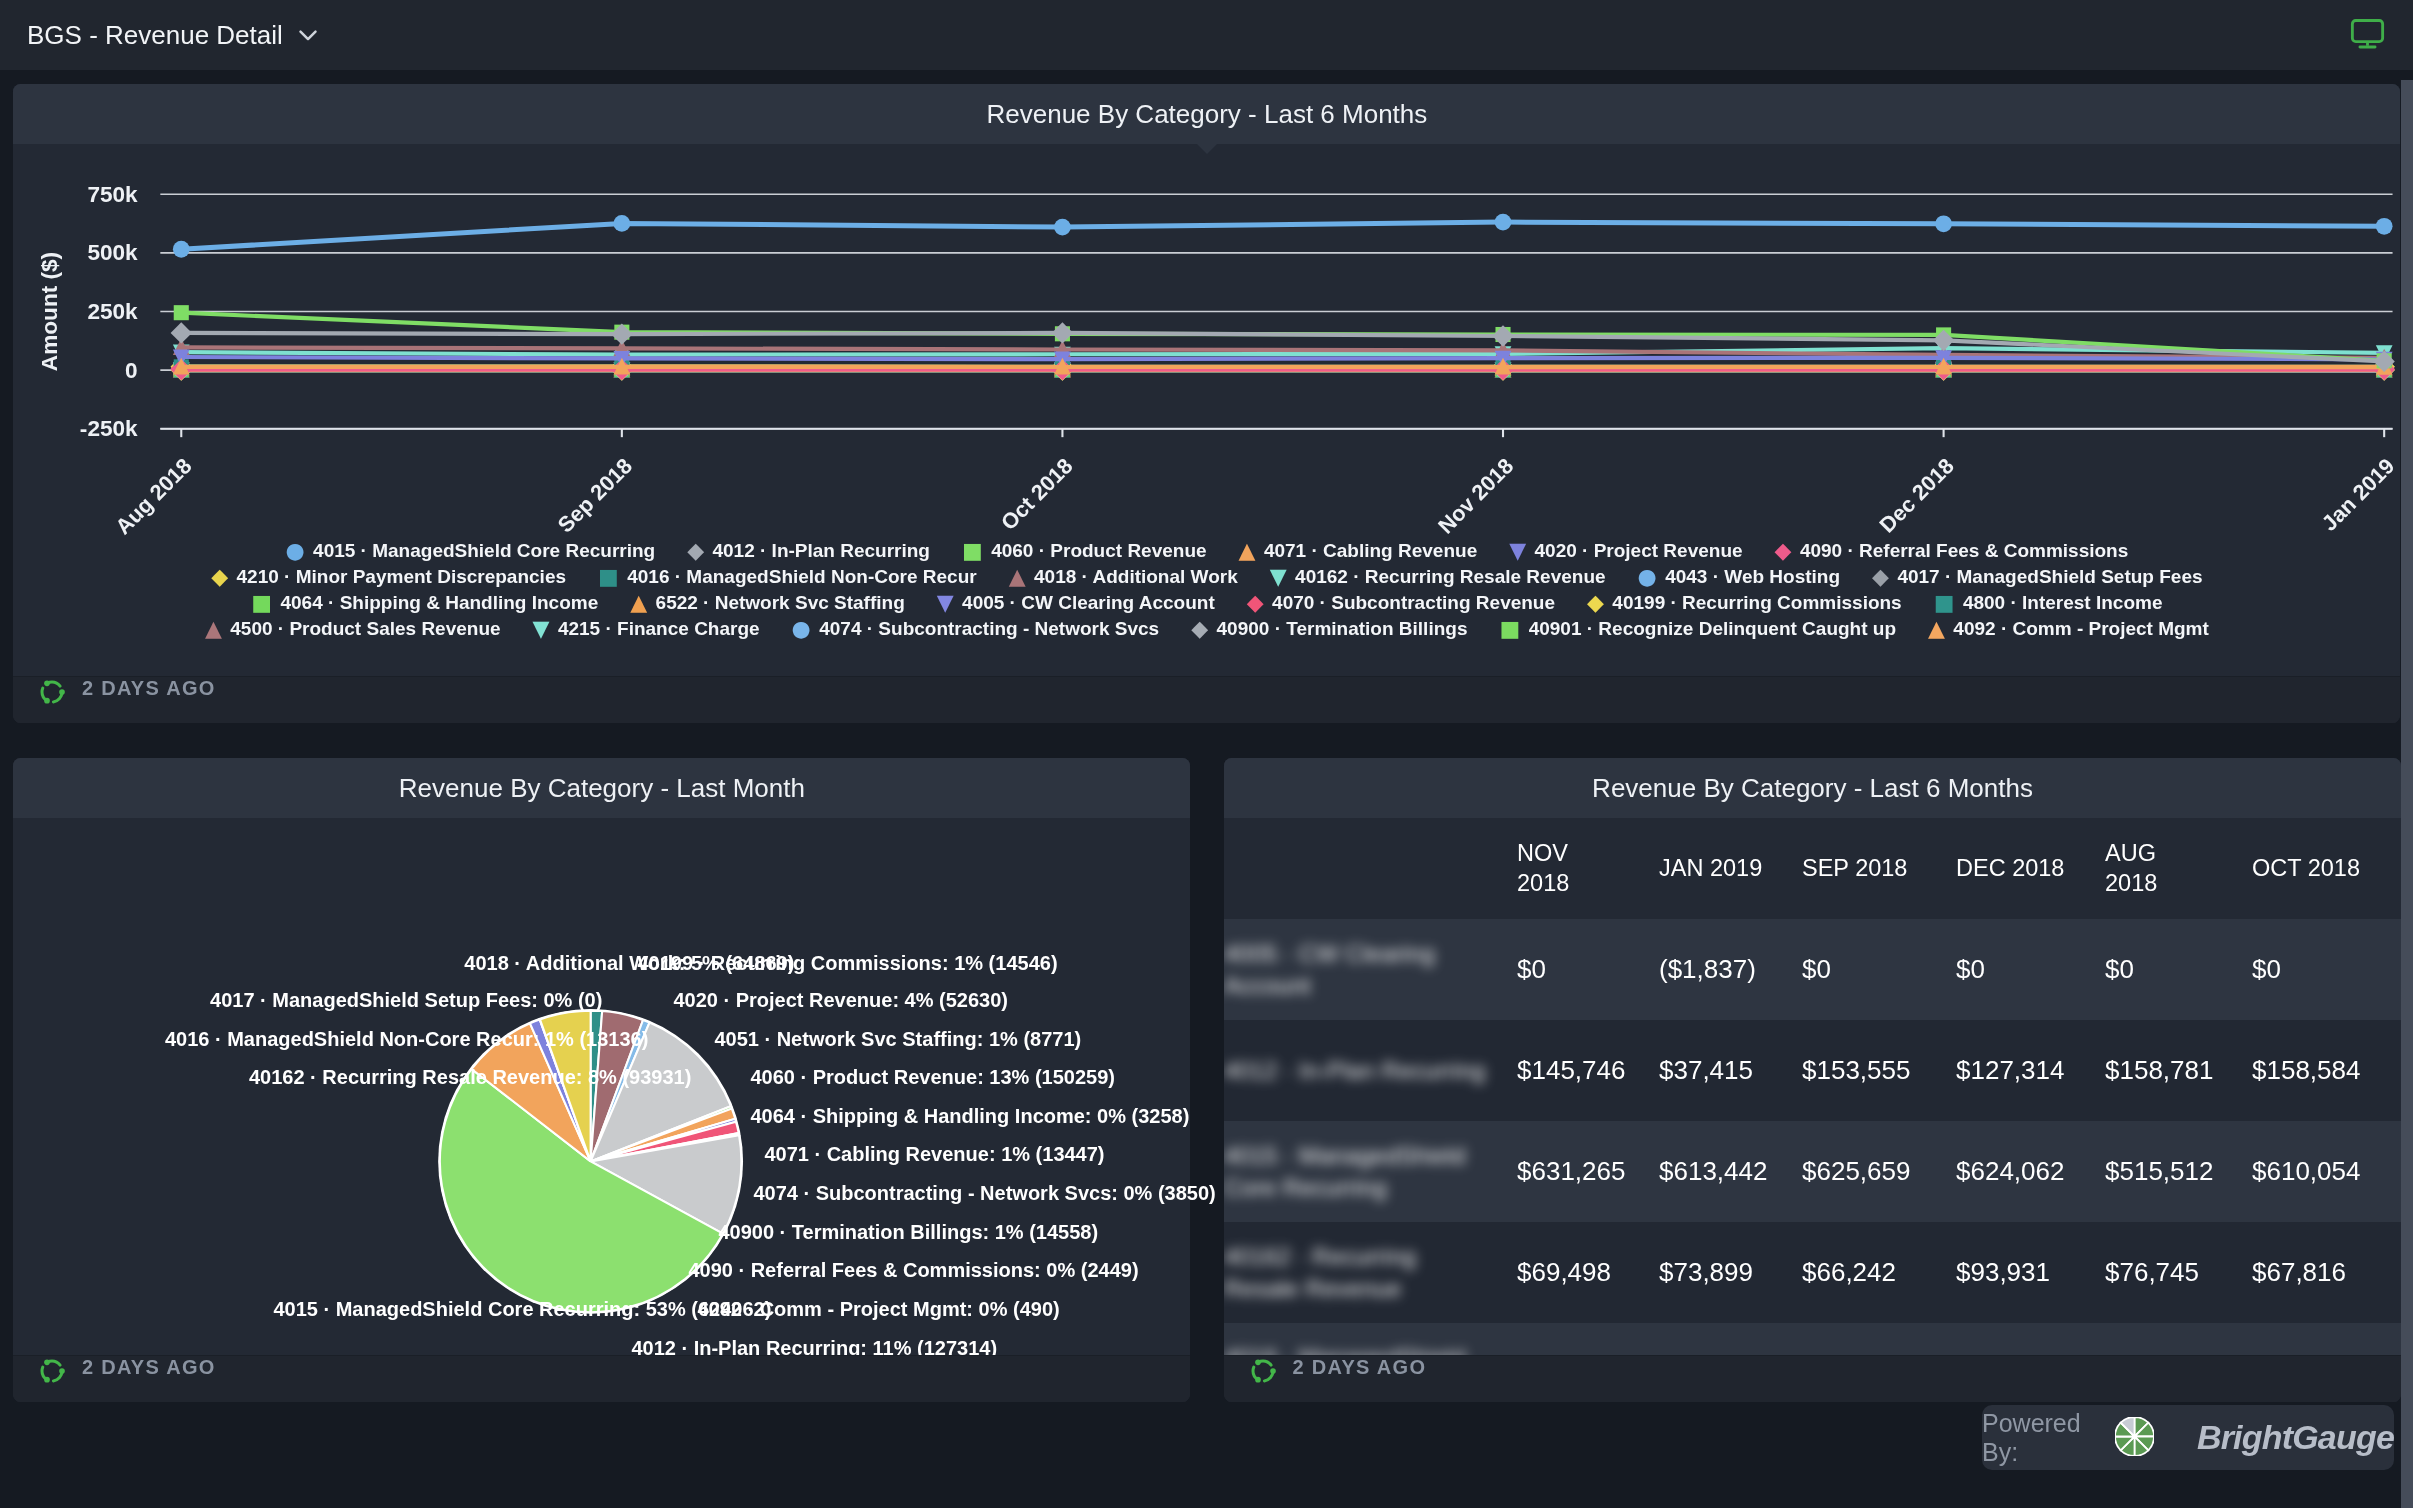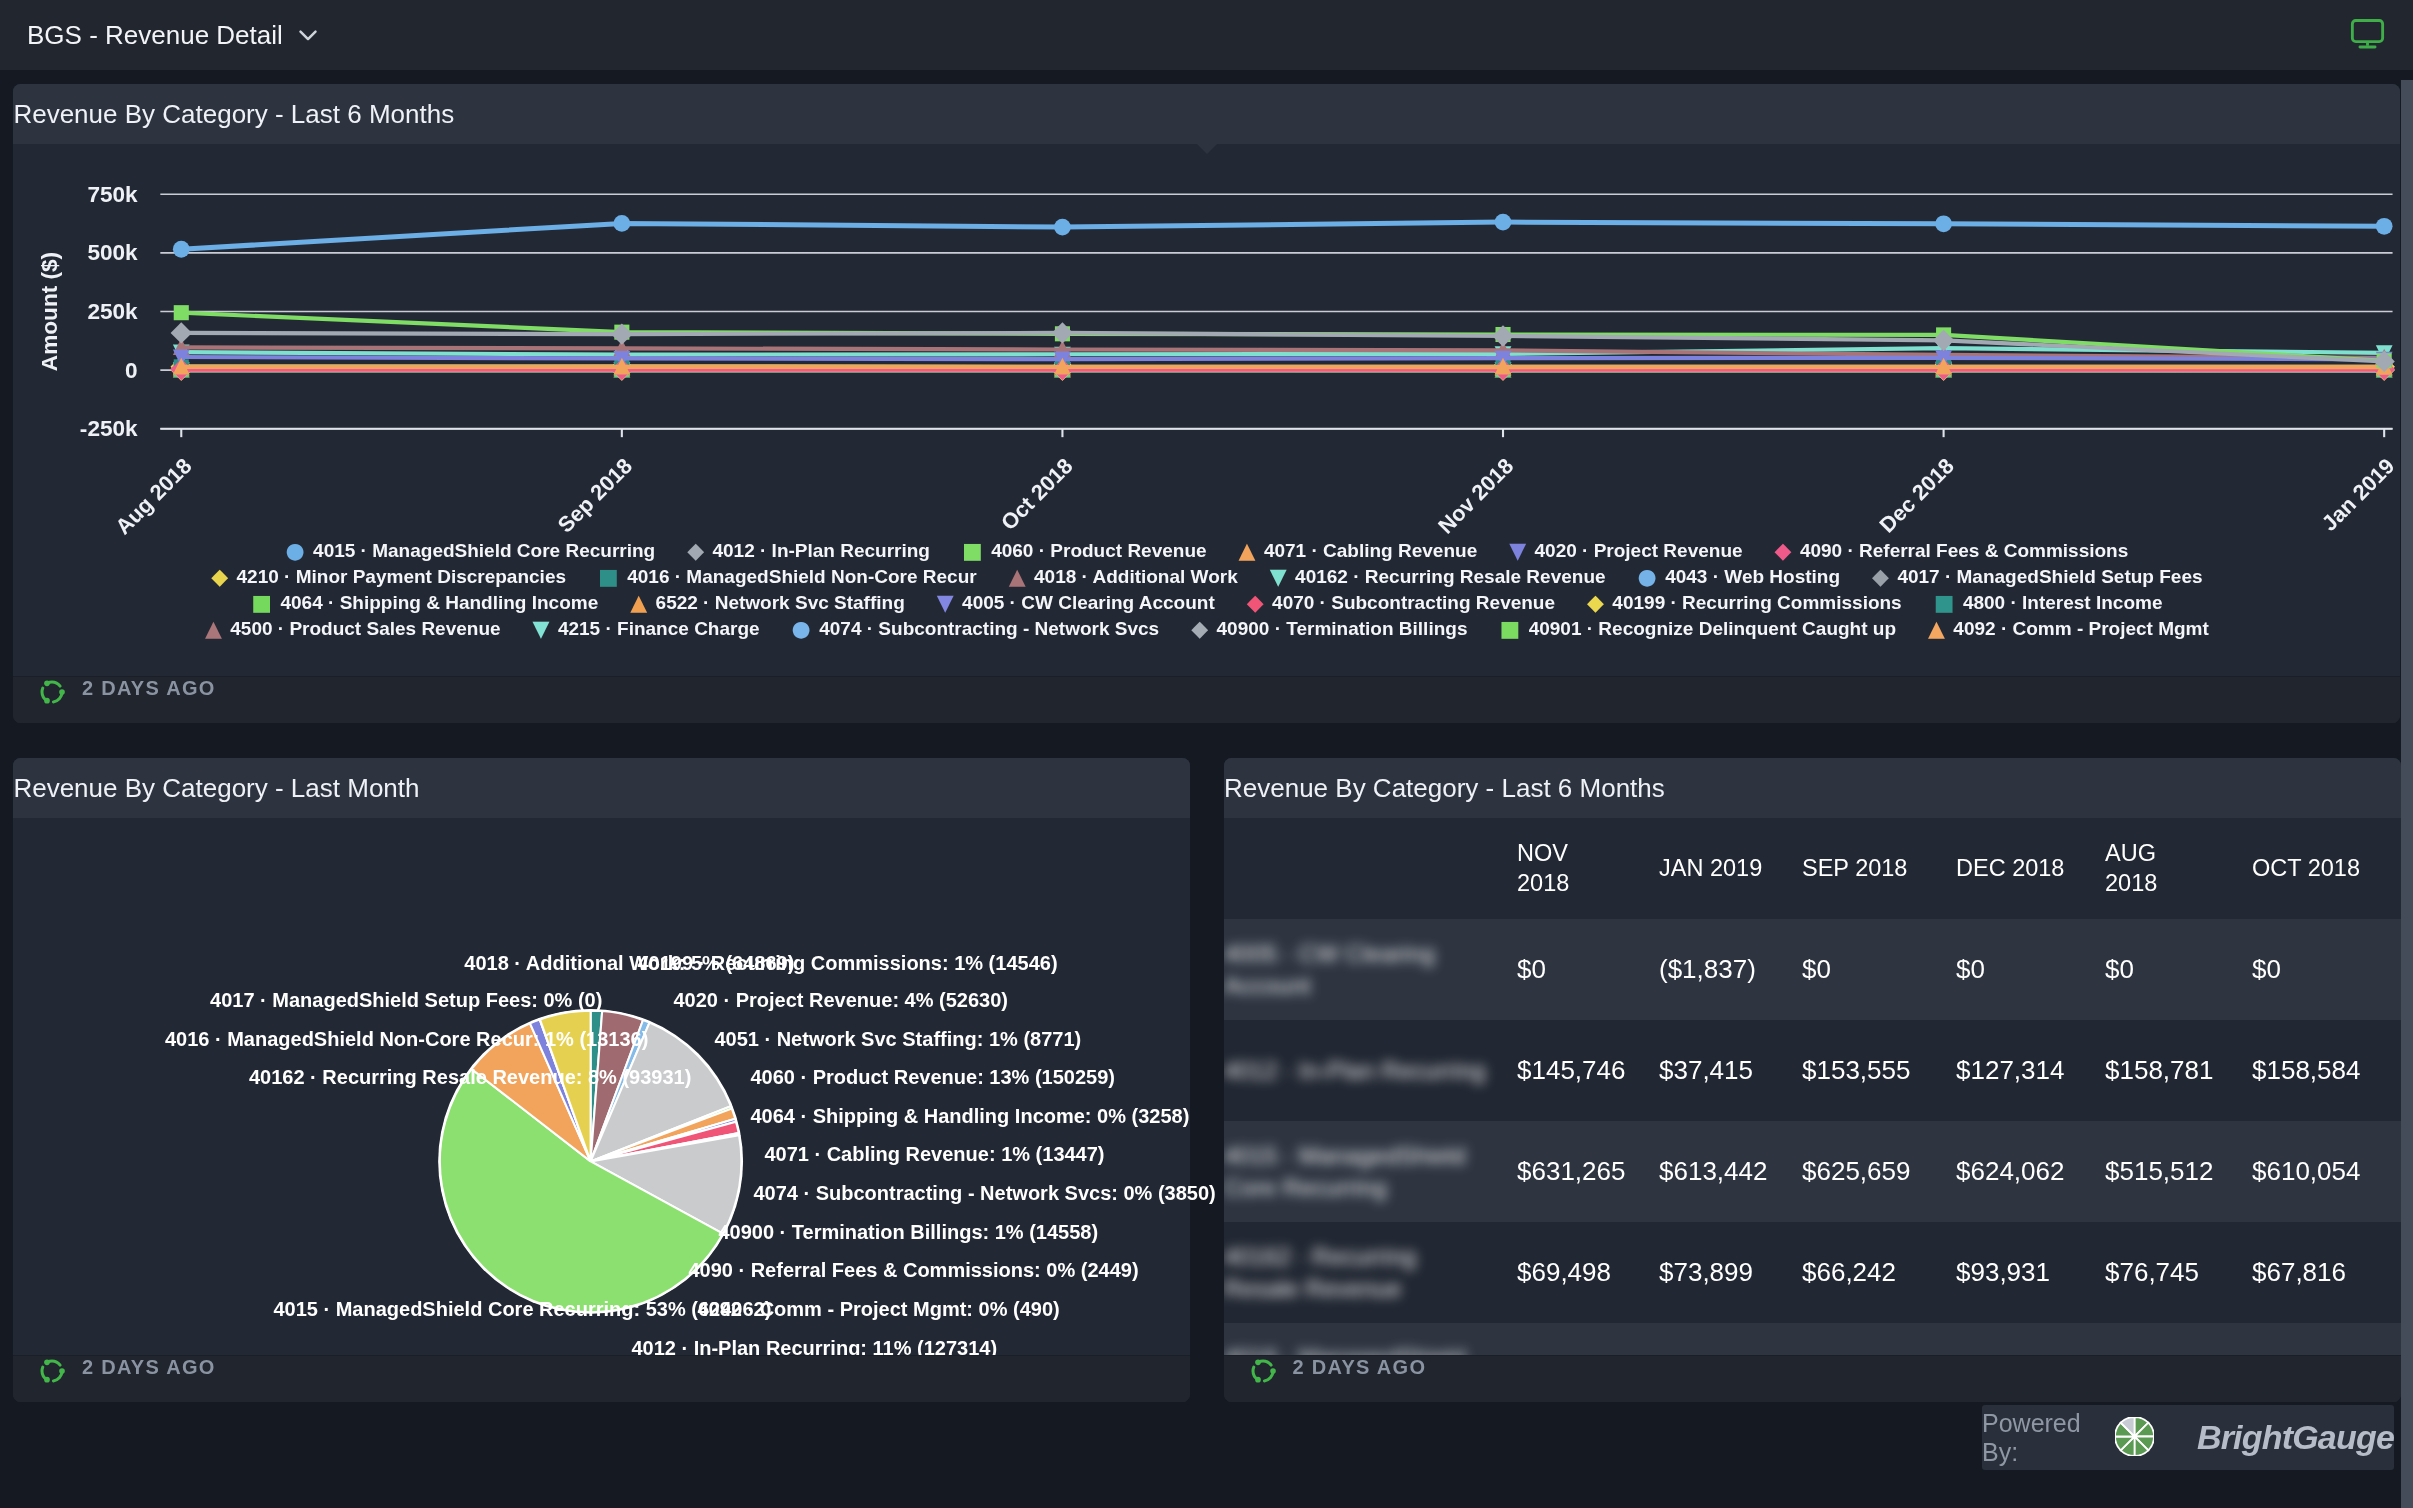--- a/index.html
+++ b/index.html
@@ -10,21 +10,21 @@
   .topbar { position:absolute; top:0; left:0; right:0; height:70px; background:#21262f;
     display:flex; align-items:center; padding:0 27px; z-index:10; }
   .dash-picker { display:flex; align-items:center; gap:15px; cursor:pointer; }
   .dash-title { font-size:26px; color:#f2f4f7; }
   .chev { margin-top:3.4px; }
   .topbar-right { margin-left:auto; display:flex; align-items:center; }
 
   
   .panel { position:absolute; background:#232934; border-radius:7.5px; }
   .panel-header { height:60px; background:#2d3440; border-radius:7.5px 7.5px 0 0;
-    display:flex; align-items:center; justify-content:flex-start; position:relative; }
+    display:flex; align-items:center; justify-content:center; position:relative; }
   .panel-title { font-size:26px; color:#eef1f5; }
   .hdr-caret { position:absolute; top:60px; left:50%; margin-left:-10px; width:0; height:0;
     border-left:10px solid transparent; border-right:10px solid transparent; border-top:10px solid #2d3440; }
   .panel-footer { position:absolute; bottom:0; left:0; right:0; height:47px; background:#20252e;
     border-top:1.7px solid #1a1f27; border-radius:0 0 7.5px 7.5px; display:flex; align-items:flex-start;
     padding:0 23.5px; gap:15px; z-index:6; }
   .updated { color:#8a93a1; font-size:20px; font-weight:bold; letter-spacing:1.3px; }
 
   #panel-line  { left:13.4px;   top:84px; width:2387px; height:639px; }
   #panel-pie   { left:13.4px;   top:758px; width:1177px; height:644px; }
@@ -47,21 +47,21 @@
   .tbl-grid { display:grid; grid-template-columns:293px 142px 143px 154px 149px 147px 1fr;
     align-items:center; }
   .tbl-head { height:101px; font-size:23.5px; color:#fff; font-weight:normal; white-space:pre-line; line-height:1.25; }
   .tbl-row { height:101px; font-size:26px; color:#fff; }
   .tbl-row.alt0 { background:#2e3541; }
   .tbl-row.alt1 { background:#222833; }
   .row-label { font-size:24px; line-height:1.3; padding-right:25px; filter:blur(5.9px); opacity:.9; }
 
   
   .powered { position:absolute; left:1982px; top:1405px; width:412px; height:65px; background:#2a303b;
-    border-radius:3px; display:flex; align-items:center; justify-content:center; gap:13.4px; }
+    border-radius:10px; display:flex; align-items:center; justify-content:center; gap:13.4px; }
   .powered-label { color:#8f97a4; font-size:25px; }
   .brand { color:#b7bdc8; font-size:34px; font-weight:bold; font-style:italic; letter-spacing:-0.8px;margin-left:30px; }
 
   .scrollbar { position:absolute; right:0; top:80px; bottom:0; width:11.7px; background:#454c59; z-index:20; }
 </style>
 </head>
 <body>
 
 <div class="topbar">
   <div class="dash-picker">

